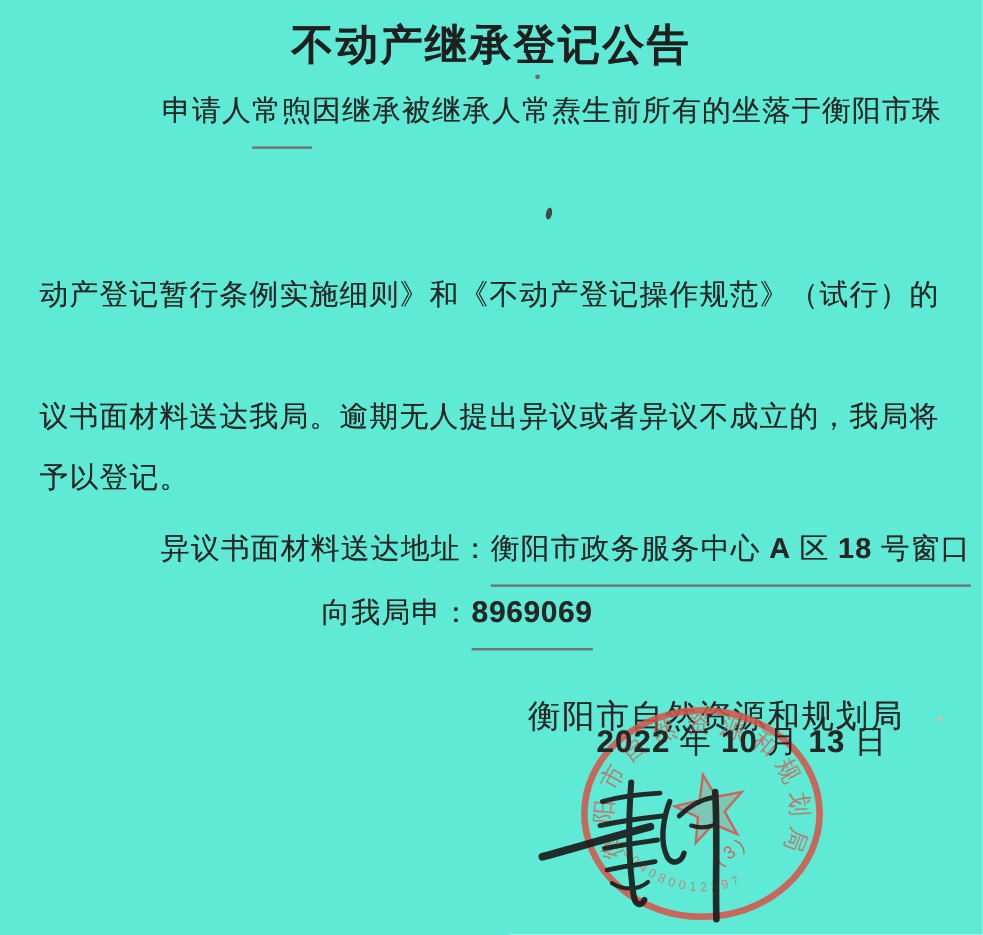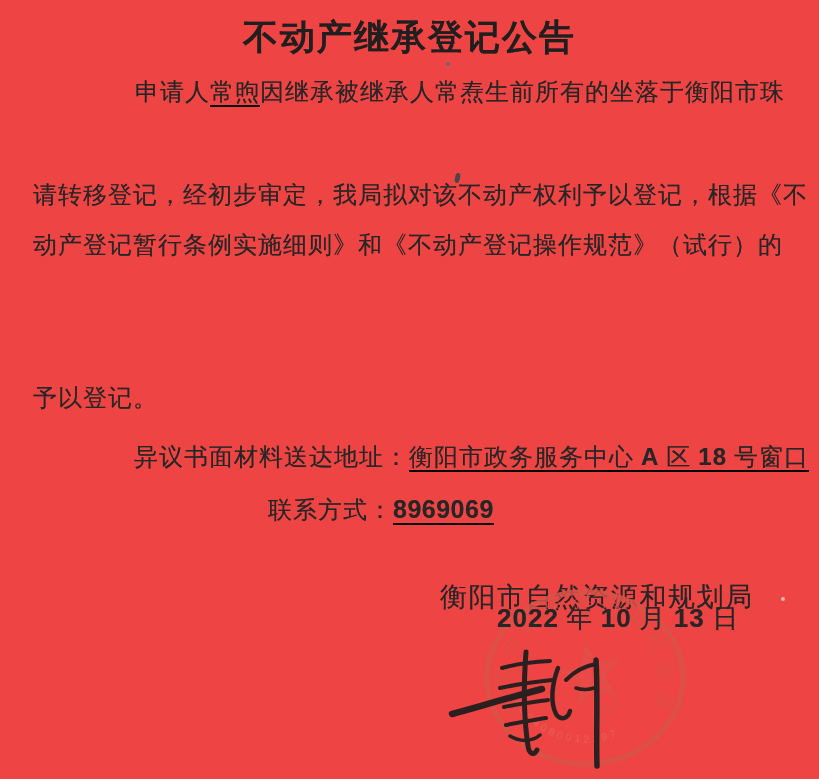--- a/index.html
+++ b/index.html
@@ -1,30 +1,30 @@
 <!DOCTYPE html>
 <html><head>
 <meta charset="utf-8">
 <style>
   html,body{margin:0;padding:0;background:#ffffff;}
   .doc{
     position:relative;width:819px;height:779px;overflow:hidden;
-    background:#ef4444;
+    background:#5eead4;
     font-family:"Liberation Serif","DejaVu Serif",serif;
     color:#262626;
   }
   .line{position:absolute;font-size:24px;letter-spacing:1px;white-space:nowrap;
         text-shadow:0 0 .4px rgba(40,40,40,.55);}
   .title{
     position:absolute;top:14px;left:0;width:100%;text-align:center;
     font-size:35px;font-weight:bold;letter-spacing:2px;color:#1f1f1f;
     text-shadow:0 0 .5px rgba(20,20,20,.6);
   }
   .num{font-family:"Liberation Sans","DejaVu Sans",sans-serif;font-weight:bold;}
-  .u{border-bottom:2px solid #000000;padding-bottom:0;}
+  .u{border-bottom:2px solid #737373;padding-bottom:16px;}
   .cert{font-size:25px;letter-spacing:.5px;}
   .agency{font-size:27px;letter-spacing:1.5px;}
   .date{font-size:26px;letter-spacing:1px;}
   .seal-layer{position:absolute;left:477px;top:582px;width:218px;height:198px;z-index:1;}
   .date-line{z-index:2;}
   .sig-layer{position:absolute;left:438px;top:628px;width:180px;height:150px;z-index:3;}
   .speck{position:absolute;border-radius:50%;}
   .speck1{left:455px;top:173px;width:5px;height:10px;background:#474747;transform:rotate(12deg);z-index:4;}
   .speck2{left:446px;top:62px;width:4px;height:4px;background:#6a6a6a;z-index:4;}
   .speck3{left:781px;top:597px;width:4px;height:4px;background:#d8b7b2;z-index:4;}
@@ -32,27 +32,27 @@
 </head>
 <body>
 
 <div class="doc">
 
   <div class="title">不动产继承登记公告</div>
 
   <div class="line" style="left:135px;top:76px;"><span>申请人</span><span class="u">常煦</span><span>因继承被继承人常焘生前所有的坐落于衡阳市珠</span></div>
 
 
-  <div class="line" style="left:33px;top:179px;">请转移登记，经初步审定，我局拟对该不动产权利予以登记，根据《不</div>
   <div class="line" style="left:33px;top:229px;">动产登记暂行条例实施细则》和《不动产登记操作规范》（试行）的</div>
+  <div class="line" style="left:33px;top:331px;">议书面材料送达我局。逾期无人提出异议或者异议不成立的，我局将</div>
   <div class="line" style="left:33px;top:382px;">予以登记。</div>
 
   <div class="line" style="left:134px;top:441px;"><span>异议书面材料送达地址：</span><span class="u"><span>衡阳市政务服务中心 </span><span class="num">A</span><span> 区 </span><span class="num">18</span><span> 号窗口</span></span></div>
 
-  <div class="line" style="left:268px;top:494px;"><span>联系方式：</span><span class="num u cert">8969069</span></div>
+  <div class="line" style="left:268px;top:494px;"><span>向我局申：</span><span class="num u cert">8969069</span></div>
 
   <div class="line agency" style="left:440px;top:579px;">衡阳市自然资源和规划局</div>
 
   <div class="line date date-line" style="left:497px;top:601px;"><span class="num">2022</span><span> 年 </span><span class="num">10</span><span> 月 </span><span class="num">13</span><span> 日</span></div>
 
   <svg class="seal-layer" viewBox="0 0 218 198">
     <defs>
       <filter id="sealblur">
           <feGaussianBlur stdDeviation="0.55"></feGaussianBlur>
         </filter>

